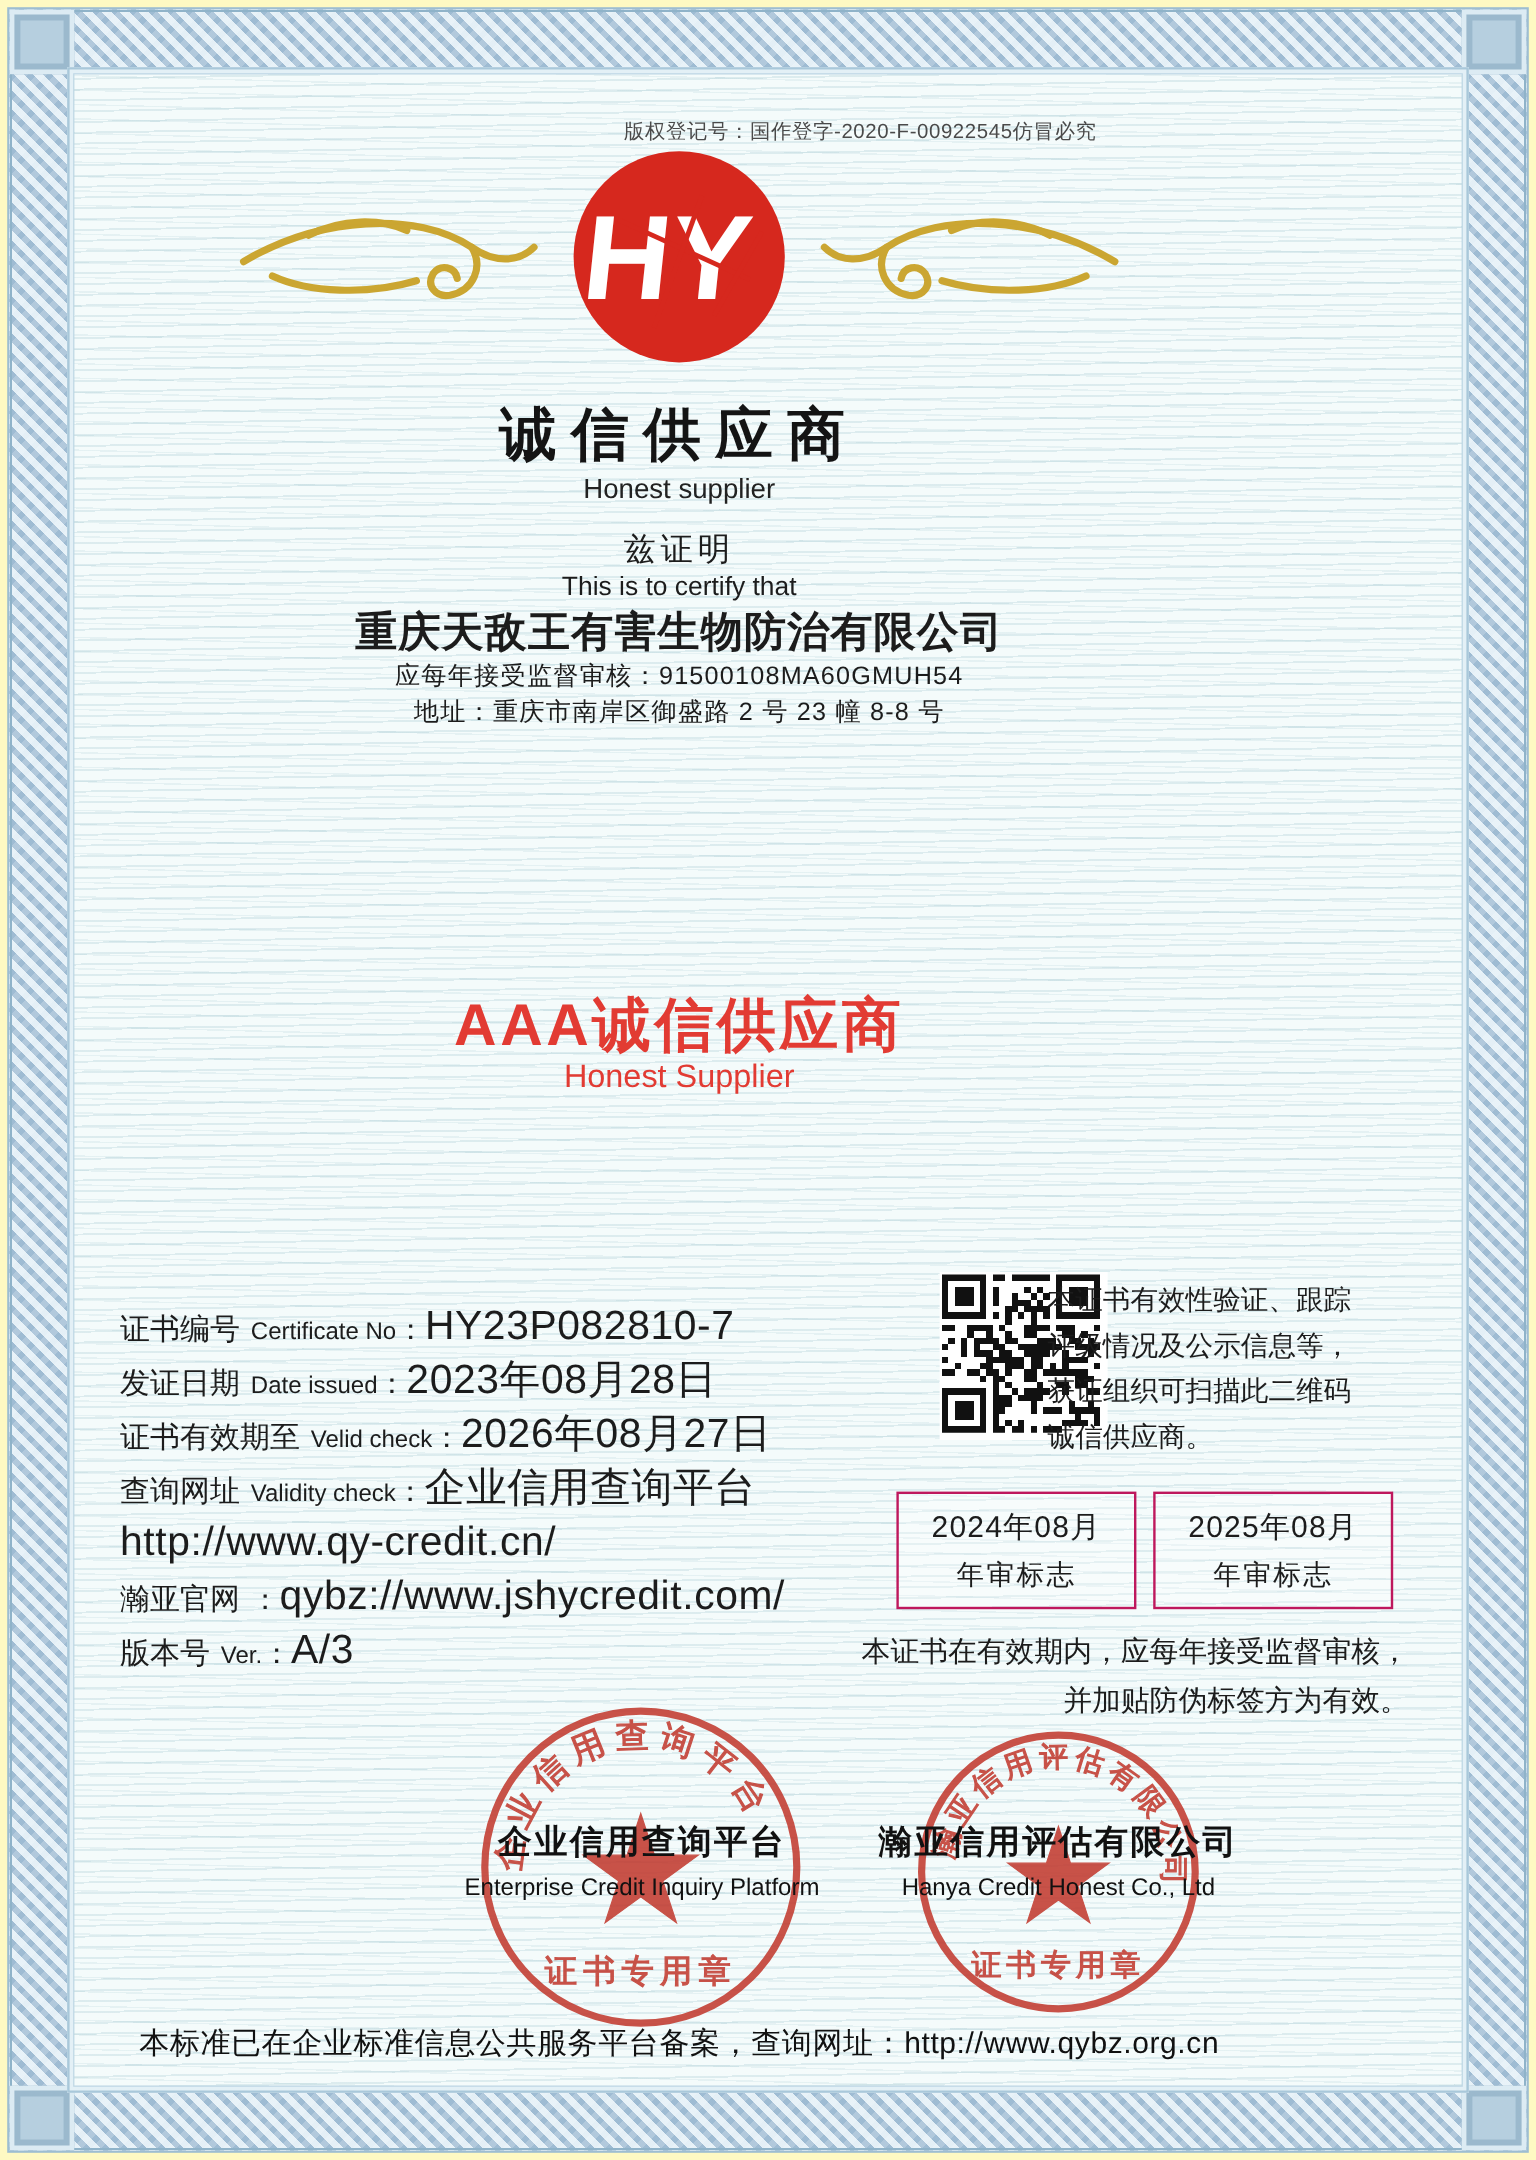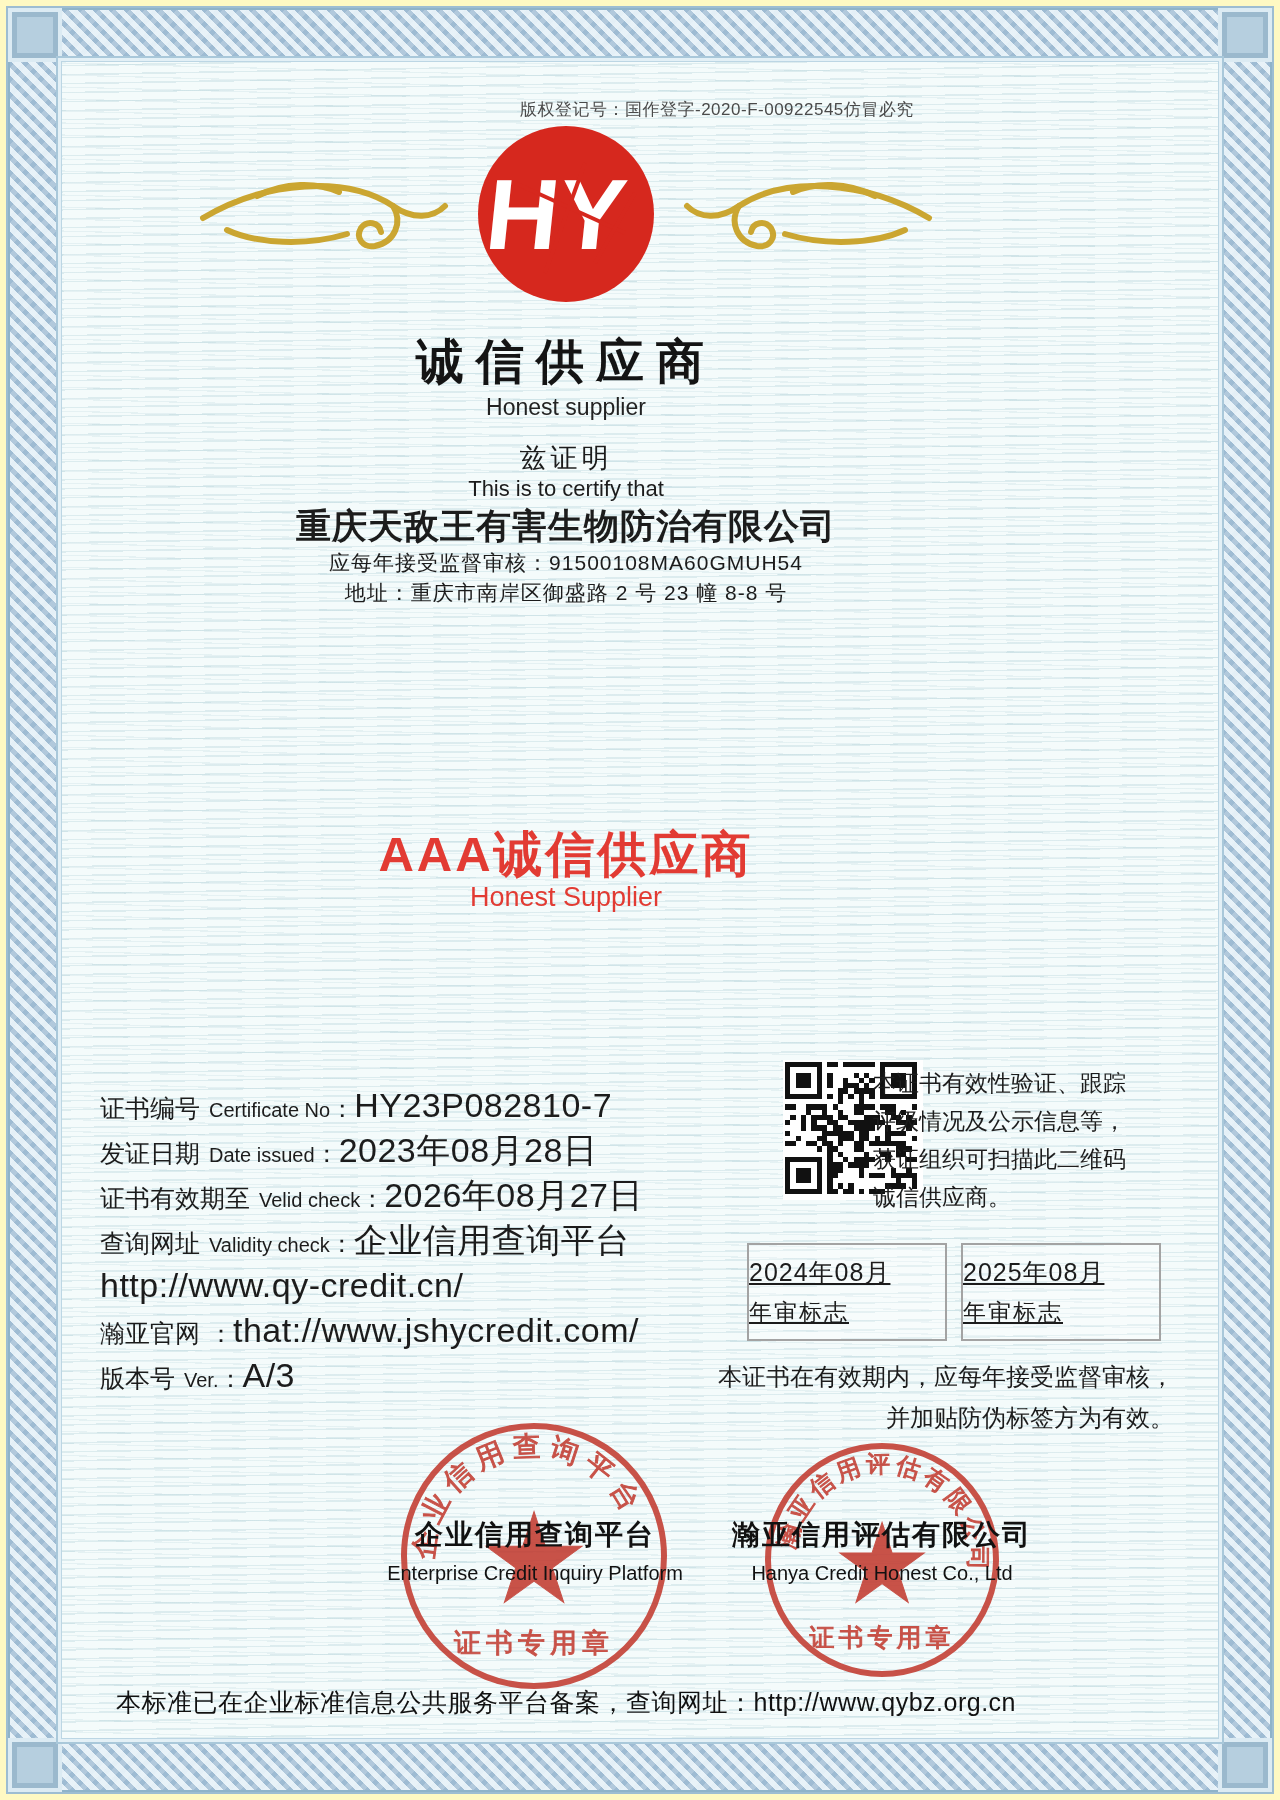--- a/index.html
+++ b/index.html
@@ -49,22 +49,22 @@
   .info-row span:empty{display:none;}
   .info-row .zh{font-size:25px;margin-right:9px;}
   .info-row .en{font-size:20px;}
   .info-row .sep{font-size:24px;}
   .info-row .val{font-size:34px;letter-spacing:.5px;}
   
   .qr-wrap{position:absolute;left:783px;top:1060px;width:136px;height:136px;background:#fff;padding:2px;}
   .qr-notes{position:absolute;left:873px;top:1064px;width:250px;}
   .qr-notes div{font-size:23px;line-height:38px;white-space:nowrap;}
   
-  .review-box{position:absolute;top:1243px;width:196px;height:94px;border:2px solid #a3a3a3;
-    display:flex;flex-direction:column;align-items:flex-start;justify-content:center;gap:8px;background:rgba(255,255,255,.25);text-decoration:underline;}
+  .review-box{position:absolute;top:1243px;width:196px;height:94px;border:2px solid #be185d;
+    display:flex;flex-direction:column;align-items:center;justify-content:center;gap:8px;background:rgba(255,255,255,.25);}
   .review-box .l1{font-size:25px;letter-spacing:1px;}
   .review-box .l2{font-size:23px;letter-spacing:2px;}
   .rb1{left:747px;} .rb2{left:961px;}
   .review-note{position:absolute;right:106px;top:1356px;text-align:right;}
   .review-note div{font-size:24px;line-height:41px;white-space:nowrap;}
   
   .stamp{position:absolute;z-index:1;opacity:.88;}
   .stamp-left{left:398px;top:1420px;}
   .stamp-right{left:762px;top:1440px;}
   .issuer{position:absolute;z-index:2;text-align:center;}
@@ -137,21 +137,21 @@
     <div class="info-row">
       <span class="zh">证书有效期至</span><span class="en">Velid check</span><span class="sep">：</span><span class="val">2026年08月27日</span>
     </div>
     <div class="info-row">
       <span class="zh">查询网址</span><span class="en">Validity check</span><span class="sep">：</span><span class="val">企业信用查询平台</span>
     </div>
     <div class="info-row">
       <span class="val">http://www.qy-credit.cn/</span>
     </div>
     <div class="info-row">
-      <span class="zh">瀚亚官网</span><span class="sep">：</span><span class="val">that://www.jshycredit.com/</span>
+      <span class="zh">瀚亚官网</span><span class="sep">：</span><span class="val">qybz://www.jshycredit.com/</span>
     </div>
     <div class="info-row">
       <span class="zh">版本号</span><span class="en">Ver.</span><span class="sep">：</span><span class="val">A/3</span>
     </div>
   </div>
 
   <div class="qr-wrap">
     <svg id="qr-svg" viewBox="0 0 25 25" width="132" height="132" fill="#111" shape-rendering="crispEdges">
         <rect x="0" y="0" width="1" height="1"></rect>
         <rect x="1" y="0" width="1" height="1"></rect>

